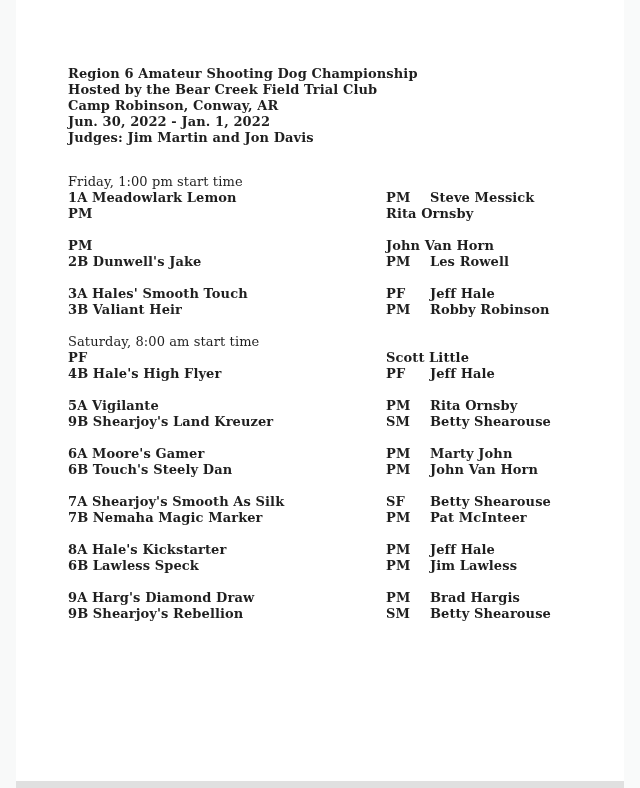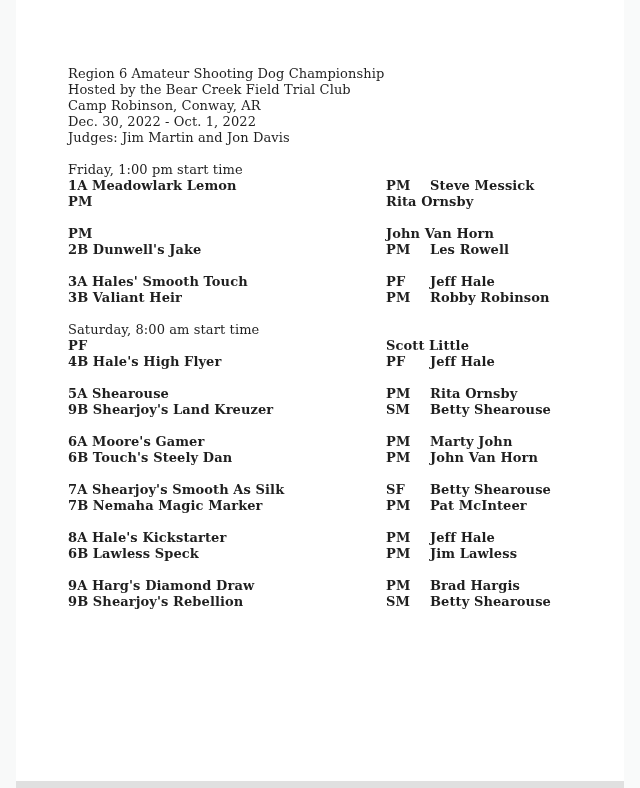--- a/index.html
+++ b/index.html
@@ -35,21 +35,21 @@
   }
   .content {
     position: absolute;
     left: 68px;
     top: 66px;
     width: 540px;
     font-size: 13px;
     line-height: 16px;
     letter-spacing: 0.1px;
   }
-  .hdr { margin-bottom: 16px; }
+  .hdr { margin-bottom: 28px; font-weight: bold; }
   .hdr div { white-space: nowrap; }
   .session-label { white-space: nowrap; }
   .brace { margin-bottom: 16px; font-weight: bold; }
   .row {
     display: grid;
     grid-template-columns: 318px 44px auto;
     white-space: nowrap;
   }
 </style>
 </head>
@@ -59,21 +59,21 @@
   <div class="gutter-left"></div>
   <div class="gutter-right"></div>
   <div class="bottom-band"></div>
 
   <div class="content">
 
     <div class="hdr">
       <div>Region 6 Amateur Shooting Dog Championship</div>
       <div>Hosted by the Bear Creek Field Trial Club</div>
       <div>Camp Robinson, Conway, AR</div>
-      <div>Dec. 30, 2022 - Oct. 1, 2022</div>
+      <div>Jun. 30, 2022 - Jan. 1, 2022</div>
       <div>Judges: Jim Martin and Jon Davis</div>
     </div>
 
     <section>
       <div class="session-label">Friday, 1:00 pm start time</div>
 
       <div class="brace">
         <div class="row">
           <span>1A Meadowlark Lemon</span>
           <span>PM</span>
@@ -121,21 +121,21 @@
         </div>
         <div class="row">
           <span>4B Hale's High Flyer</span>
           <span>PF</span>
           <span>Jeff Hale</span>
         </div>
       </div>
 
       <div class="brace">
         <div class="row">
-          <span>5A Shearouse</span>
+          <span>5A Vigilante</span>
           <span>PM</span>
           <span>Rita Ornsby</span>
         </div>
         <div class="row">
           <span>9B Shearjoy's Land Kreuzer</span>
           <span>SM</span>
           <span>Betty Shearouse</span>
         </div>
       </div>
 

